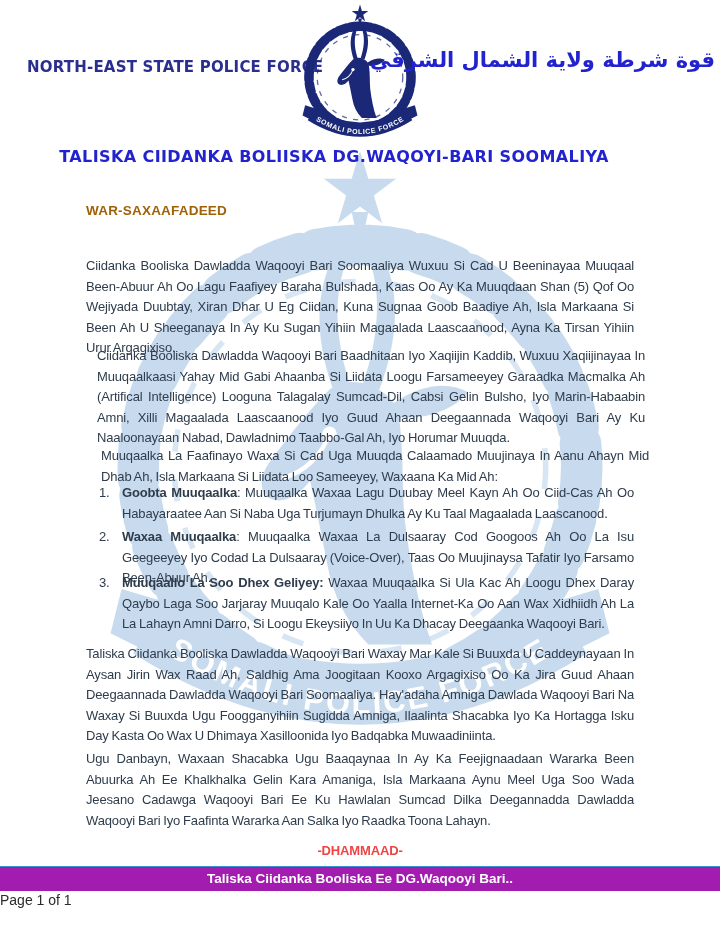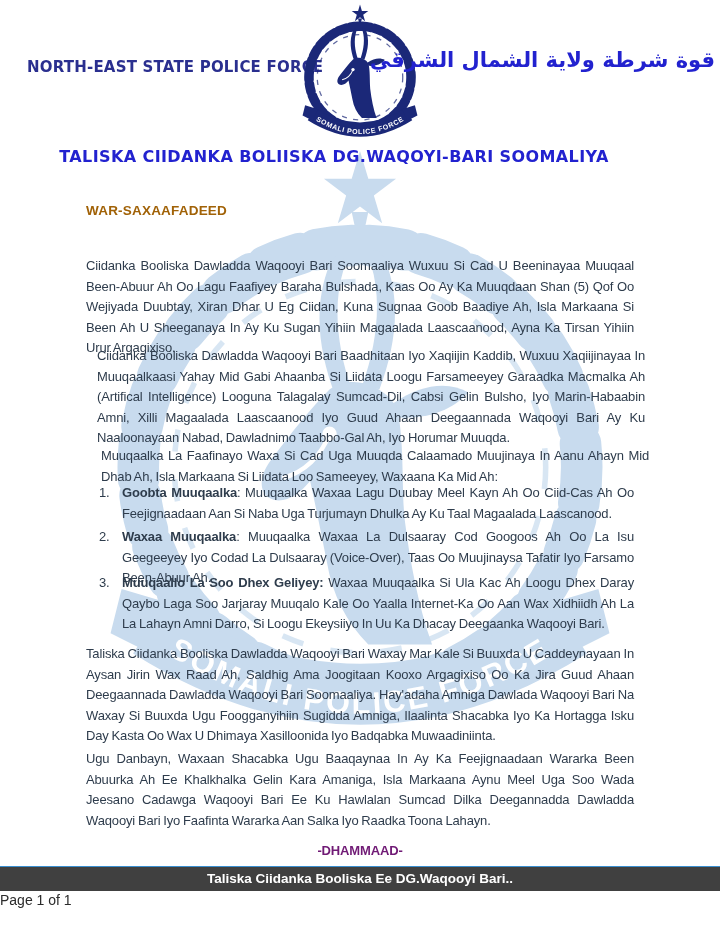--- a/index.html
+++ b/index.html
@@ -38,25 +38,25 @@
   }
   .press-heading {
     top:201px; color:#a16207; font-weight:bold; font-size:13.5px;
     text-align:left; letter-spacing:0.2px;
   }
   .p1 { top:243px; } .p2 { top:333px;margin-left:11px; } .p3 { top:433px;margin-left:15px; }
   .li1 { top:483px; } .li2 { top:527px; } .li3 { top:573px; }
   .p4 { top:631px; } .p5 { top:736px; }
   .list-item { padding-left:36px; box-sizing:border-box; }
   .list-item .num { position:absolute; left:13px; }
-  .closing { top:841px; text-align:center; font-weight:bold; color:#701a75; }
+  .closing { top:841px; text-align:center; font-weight:bold; color:#ef4444; }
   
   .footer-bar {
     position:absolute; left:0; top:866px; width:720px; height:25px;
-    background:#404040; border-top:1px solid #3a8fd0; box-sizing:border-box;
+    background:#a21caf; border-top:1px solid #3a8fd0; box-sizing:border-box;
     color:#ffffff; font-weight:bold; font-size:13.5px; line-height:24px;
     text-align:center; z-index:3;
   }
   .page-num {
     position:absolute; left:0; top:892px; width:720px; text-align:left;
     font-size:14px; color:#2b2b2b; z-index:3;
   }
 </style>
 </head>
 <body>
@@ -112,21 +112,21 @@
   <div class="doc-title">TALISKA CIIDANKA BOLIISKA DG.WAQOYI-BARI SOOMALIYA</div>
 </div>
 
 <div class="blk press-heading">WAR-SAXAAFADEED</div>
 
 <p class="blk p1">Ciidanka Booliska Dawladda Waqooyi Bari Soomaaliya Wuxuu Si Cad U Beeninayaa Muuqaal Been-Abuur Ah Oo Lagu Faafiyey Baraha Bulshada, Kaas Oo Ay Ka Muuqdaan Shan (5) Qof Oo Wejiyada Duubtay, Xiran Dhar U Eg Ciidan, Kuna Sugnaa Goob Baadiye Ah, Isla Markaana Si Been Ah U Sheeganaya In Ay Ku Sugan Yihiin Magaalada Laascaanood, Ayna Ka Tirsan Yihiin Urur Argagixiso.</p>
 <p class="blk p2">Ciidanka Booliska Dawladda Waqooyi Bari Baadhitaan Iyo Xaqiijin Kaddib, Wuxuu Xaqiijinayaa In Muuqaalkaasi Yahay Mid Gabi Ahaanba Si Liidata Loogu Farsameeyey Garaadka Macmalka Ah (Artifical Intelligence) Looguna Talagalay Sumcad-Dil, Cabsi Gelin Bulsho, Iyo Marin-Habaabin Amni, Xilli Magaalada Laascaanood Iyo Guud Ahaan Deegaannada Waqooyi Bari Ay Ku Naaloonayaan Nabad, Dawladnimo Taabbo-Gal Ah, Iyo Horumar Muuqda.</p>
 <p class="blk p3">Muuqaalka La Faafinayo Waxa Si Cad Uga Muuqda Calaamado Muujinaya In Aanu Ahayn Mid Dhab Ah, Isla Markaana Si Liidata Loo Sameeyey, Waxaana Ka Mid Ah:</p>
 
 <div class="blk li1 list-item">
-  <span class="num">1.</span><b>Goobta Muuqaalka</b><span>: Muuqaalka Waxaa Lagu Duubay Meel Kayn Ah Oo Ciid-Cas Ah Oo Feejignaadaan Aan Si Naba Uga Turjumayn Dhulka Ay Ku Taal Magaalada Laascanood.</span>
+  <span class="num">1.</span><b>Goobta Muuqaalka</b><span>: Muuqaalka Waxaa Lagu Duubay Meel Kayn Ah Oo Ciid-Cas Ah Oo Habayaraatee Aan Si Naba Uga Turjumayn Dhulka Ay Ku Taal Magaalada Laascanood.</span>
 </div>
 <div class="blk li2 list-item">
   <span class="num">2.</span><b>Waxaa Muuqaalka</b><span>: Muuqaalka Waxaa La Dulsaaray Cod Googoos Ah Oo La Isu Geegeeyey Iyo Codad La Dulsaaray (Voice-Over), Taas Oo Muujinaysa Tafatir Iyo Farsamo Been-Abuur Ah.</span>
 </div>
 <div class="blk li3 list-item">
   <span class="num">3.</span><b>Muuqaallo La Soo Dhex Geliyey:</b><span> Waxaa Muuqaalka Si Ula Kac Ah Loogu Dhex Daray Qaybo Laga Soo Jarjaray Muuqalo Kale Oo Yaalla Internet-Ka Oo Aan Wax Xidhiidh Ah La La Lahayn Amni Darro, Si Loogu Ekeysiiyo In Uu Ka Dhacay Deegaanka Waqooyi Bari.</span>
 </div>
 
 <p class="blk p4">Taliska Ciidanka Booliska Dawladda Waqooyi Bari Waxay Mar Kale Si Buuxda U Caddeynayaan In Aysan Jirin Wax Raad Ah, Saldhig Ama Joogitaan Kooxo Argagixiso Oo Ka Jira Guud Ahaan Deegaannada Dawladda Waqooyi Bari Soomaaliya. Hay'adaha Amniga Dawlada Waqooyi Bari Na Waxay Si Buuxda Ugu Foogganyihiin Sugidda Amniga, Ilaalinta Shacabka Iyo Ka Hortagga Isku Day Kasta Oo Wax U Dhimaya Xasilloonida Iyo Badqabka Muwaadiniinta.</p>
 <p class="blk p5">Ugu Danbayn, Waxaan Shacabka Ugu Baaqaynaa In Ay Ka Feejignaadaan Wararka Been Abuurka Ah Ee Khalkhalka Gelin Kara Amaniga, Isla Markaana Aynu Meel Uga Soo Wada Jeesano Cadawga Waqooyi Bari Ee Ku Hawlalan Sumcad Dilka Deegannadda Dawladda Waqooyi Bari Iyo Faafinta Wararka Aan Salka Iyo Raadka Toona Lahayn.</p>

